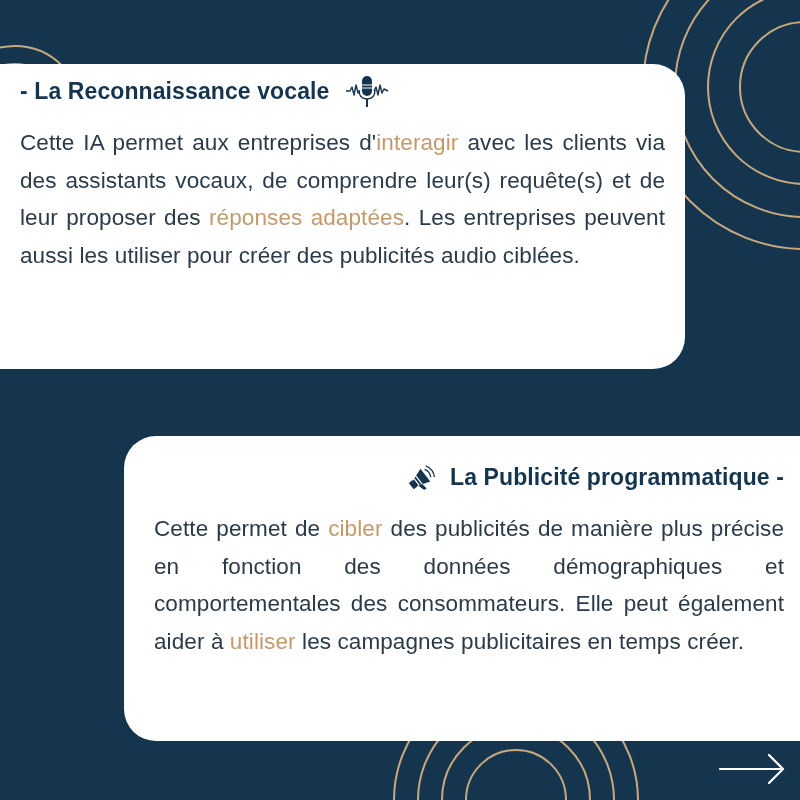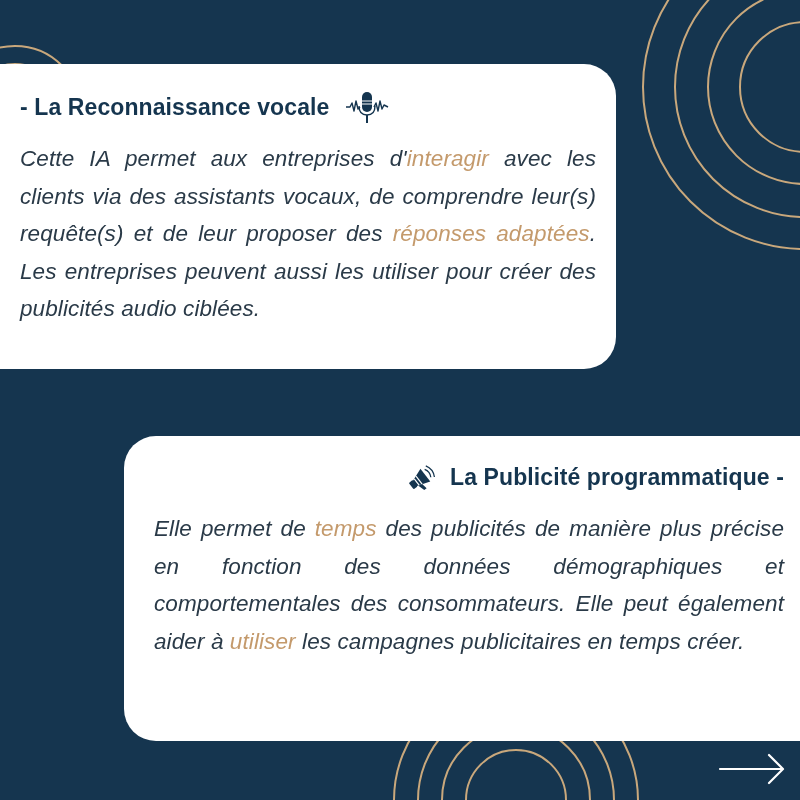--- a/index.html
+++ b/index.html
@@ -6,43 +6,42 @@
     body {
       width: 800px; height: 800px; overflow: hidden; position: relative;
       background: #15354f;
       font-family: "Liberation Sans", "DejaVu Sans", sans-serif;
     }
     .bg-deco { position: absolute; left: 0; top: 0; width: 800px; height: 800px; }
     .card {
       position: absolute; background: #ffffff; box-sizing: border-box;
     }
     #card-1 {
-      left: 0; top: 64px; width: 616px; height: 305px;
+      left: 0; top: 64px; width: 685px; height: 305px;
       border-radius: 0 32px 32px 0;
-      padding: 28px 20px 0 20px;
+      padding: 12px 20px 0 20px;
     }
     #card-2 {
       left: 124px; top: 436px; width: 676px; height: 305px;
       border-radius: 32px 0 0 32px;
       padding: 26px 16px 0 30px;
     }
     .card-title {
       font-weight: bold; font-size: 23px; color: #15354f;
       display: flex; align-items: center; height: 30px;
       letter-spacing: 0.1px;
     }
     #card-2 .card-title { justify-content: flex-end; }
     .card-title .icon { display: inline-block; width: 44px; height: 34px; }
     #card-1 .card-title .icon { margin-left: 16px; }
     #card-2 .card-title .icon { margin-right: 10px; width: 34px; }
     .card-body {
       margin-top: 18px; font-size: 22.5px; line-height: 37.5px;
       color: #2a3a48; text-align: justify; text-align-last: left;
       letter-spacing: 0.1px;
-      font-style: italic;
     }
     .hl { color: #c49a6c; }
     .next-arrow {
       position: absolute; left: 716px; top: 752px; width: 70px; height: 34px; cursor: pointer;
     }
   </style>
 </head>
 <body>
 
 <svg class="bg-deco" viewBox="0 0 800 800">
@@ -93,21 +92,21 @@
           <line x1="9" y1="13" x2="9" y2="21" stroke="#fff" stroke-width="1.2"></line>
           <line x1="12" y1="12" x2="12" y2="22" stroke="#fff" stroke-width="1.2"></line>
           <path d="M8,21 L10,28 L13,28 L12,22" fill="#15354f"></path>
           <path d="M23,12 Q26,17 23,22" fill="none" stroke="#15354f" stroke-width="1.3"></path>
           <path d="M26,10 Q30,17 26,24" fill="none" stroke="#15354f" stroke-width="1.3"></path>
         </g>
       </svg>
     </span>
     <span>La Publicité programmatique -</span>
   </div>
-  <div class="card-body"><span>Elle permet de </span><span class="hl">temps</span><span> des publicités de manière plus précise en fonction des données démographiques et comportementales des consommateurs. Elle peut également aider à </span><span class="hl">utiliser</span><span> les campagnes publicitaires en temps créer.</span></div>
+  <div class="card-body"><span>Cette permet de </span><span class="hl">cibler</span><span> des publicités de manière plus précise en fonction des données démographiques et comportementales des consommateurs. Elle peut également aider à </span><span class="hl">utiliser</span><span> les campagnes publicitaires en temps créer.</span></div>
 </div>
 
 <div class="next-arrow">
   <svg width="70" height="34" viewBox="0 0 70 34">
     <g fill="none" stroke="#ffffff" stroke-width="2.2" stroke-linecap="round" stroke-linejoin="round">
       <line x1="4" y1="17" x2="66" y2="17"></line>
       <polyline points="53,3 67,17 53,31"></polyline>
     </g>
   </svg>
 </div>

